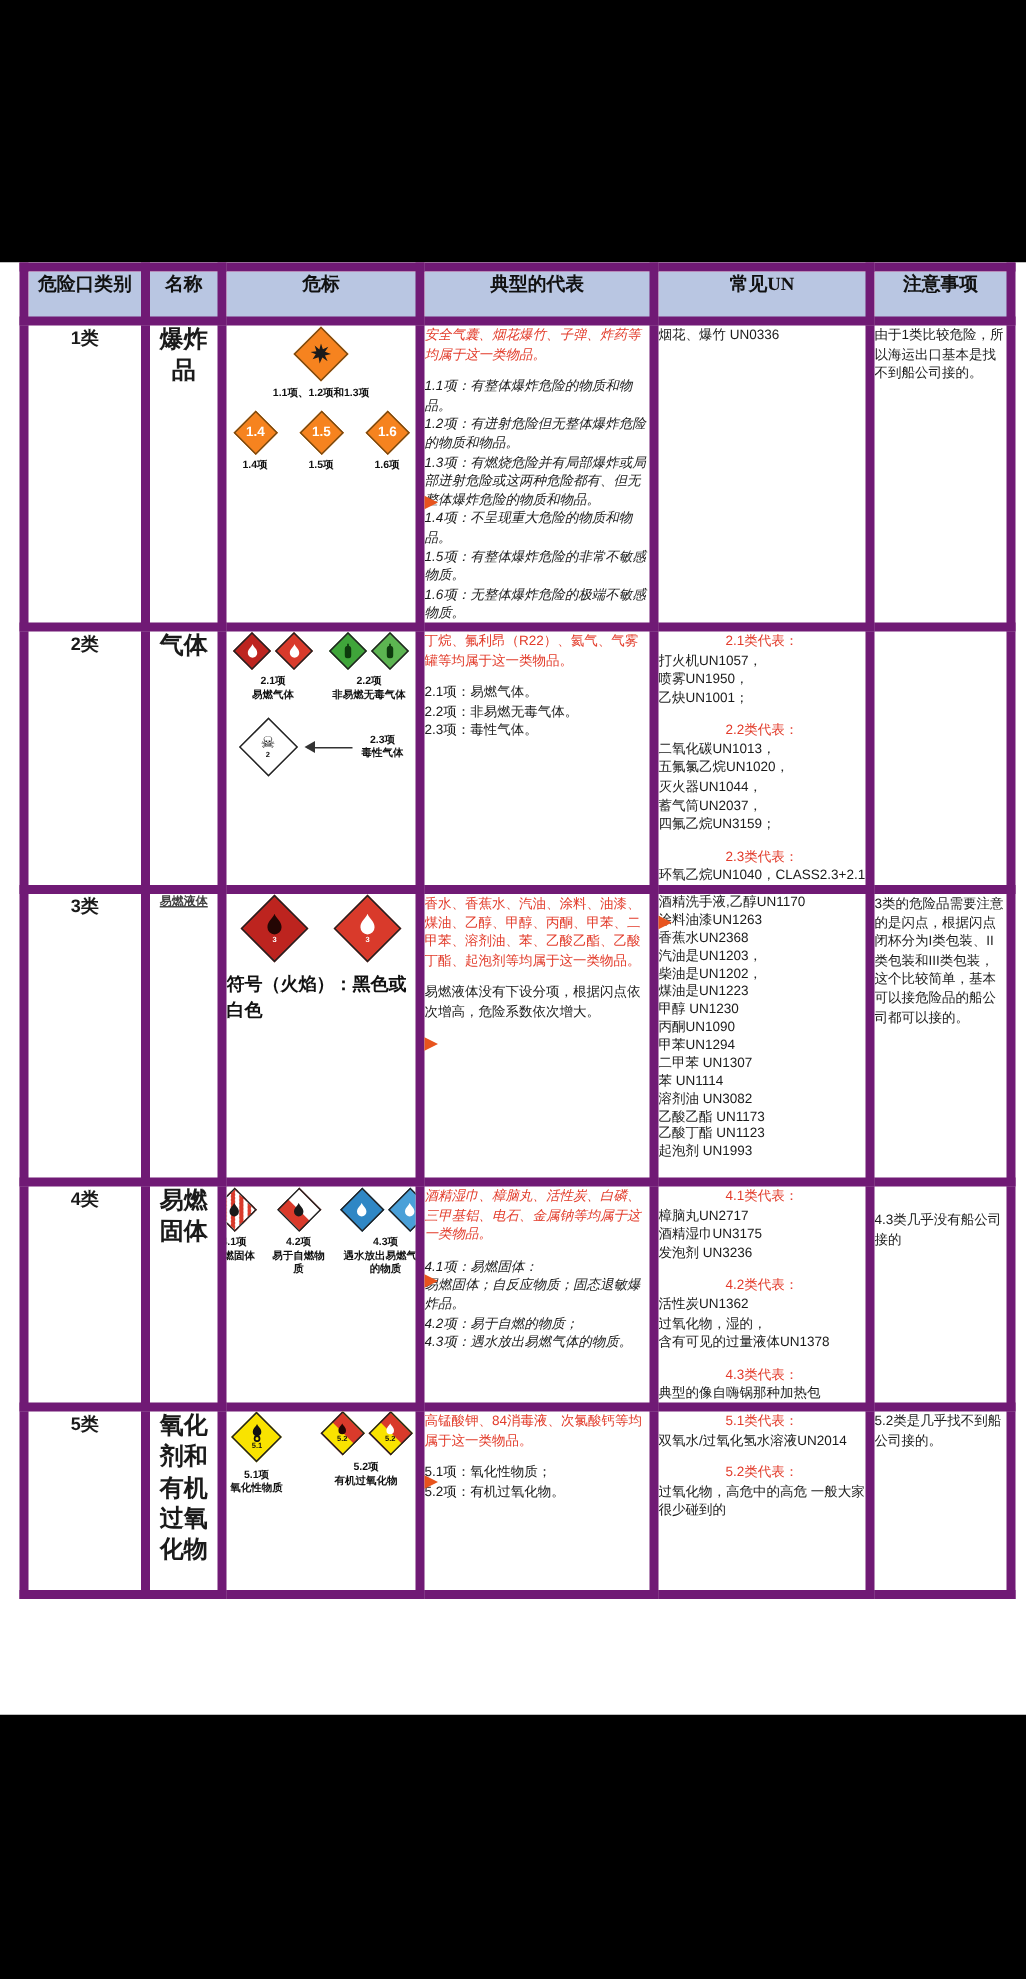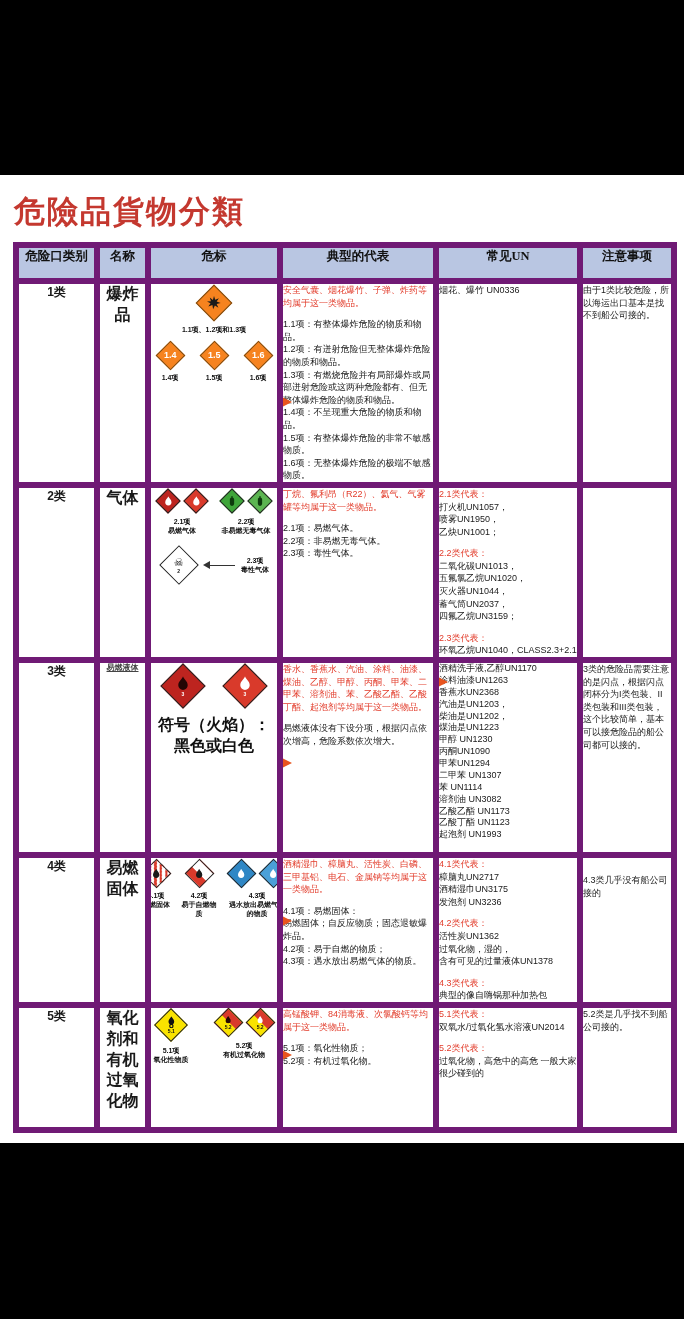--- a/index.html
+++ b/index.html
@@ -14,22 +14,22 @@
   table.dg{border-collapse:collapse;table-layout:fixed;margin-left:13px;width:658px;}
   table.dg th,table.dg td{border:6px solid #701a75;padding:0;overflow:hidden;vertical-align:top;margin-top:40px;}
   table.dg th{background:#b9c6e2;height:30px;font-family:"Liberation Serif","DejaVu Serif",serif;
               font-size:12.5px;font-weight:bold;color:#111;}
   td.cat{text-align:center;vertical-align:middle;font-weight:bold;font-size:12px;}
   td.nm{text-align:center;vertical-align:middle;font-weight:bold;font-size:16px;padding:0 2px;line-height:1.3;}
   td.nm.small{font-size:8px;color:#444;text-decoration:underline;}
   td.lbl{vertical-align:middle;text-align:center;}
   td.rep,td.un,td.nt{font-size:9px;line-height:1.4;padding:6px 5px;position:relative;}
   td.vmid{vertical-align:middle;}
-  .pt14{padding-top:14px;} .pt42{padding-top:42px;} .pt50{padding-top:50px;} .pt22{padding-top:22px;}
-  .red,.un-title{color:#e23b2a;}
+  .pt14{padding-top:14px;font-style:italic;} .pt42{padding-top:42px;} .pt50{padding-top:50px;} .pt22{padding-top:22px;}
+  .red,.un-title{color:#e23b2a;text-align:center;}
   .rep-hl{color:#e23b2a;margin-bottom:9px;}
   .mt{margin-top:9px;}
   .lblwrap{display:inline-block;}
   .dmrow{display:flex;align-items:center;justify-content:center;}
   .dmrow.topal{align-items:flex-start;}
   .dmcol{display:flex;flex-direction:column;align-items:center;}
   .g2>*+*{margin-left:2px;} .g8>*+*{margin-left:8px;} .g10>*+*{margin-left:10px;}
   .g14>*+*{margin-left:14px;} .g16>*+*{margin-left:16px;} .g24>*+*{margin-left:24px;}
   .mt6{margin-top:6px;} .mt10{margin-top:10px;}
   .dmbox{display:flex;align-items:center;justify-content:center;flex:0 0 auto;}
@@ -44,37 +44,36 @@
   .c-green{background:#3fa53a;} .c-green2{background:#5cb551;}
   .c-blue{background:#2f87c5;} .c-blue2{background:#4aa0d8;}
   .c-white{background:#fff;} .c-yellow{background:#f9e300;}
   .c-split{background:linear-gradient(to bottom,#fff 0 52%,#d93a2b 52% 100%);}
   .c-stripe{background:repeating-linear-gradient(45deg,#d93a2b 0 2.5px,#fff 2.5px 5.5px);}
   .c-oxy{background:linear-gradient(to bottom,#d93a2b 0 50%,#f9e300 50% 100%);}
   .dmnum{color:#fff;font-weight:bold;font-size:9px;font-family:"Liberation Sans",sans-serif;}
   .dmdigit{font-size:5px;font-weight:bold;color:#111;margin-top:1px;}
   .skull{font-size:11px;line-height:1;color:#111;font-family:"DejaVu Sans",sans-serif;}
   .cap{font-size:7px;font-weight:bold;line-height:1.3;margin-top:3px;color:#111;text-align:center;}
-  .cap-lg{font-size:16px;font-weight:bold;margin-top:6px;color:#111;text-align:center;}
+  .cap-lg{font-size:12px;font-weight:bold;margin-top:6px;color:#111;text-align:left;}
   .arrow-left{width:30px;border-top:1.5px solid #333;position:relative;margin:0 6px;}
   .arrow-left::before{content:'';position:absolute;left:-2px;top:-4.5px;width:0;height:0;
      border-right:7px solid #333;border-top:4px solid transparent;border-bottom:4px solid transparent;}
   .annot{position:absolute;left:-1px;width:0;height:0;
      border-left:10px solid #e8541e;border-top:5px solid transparent;border-bottom:5px solid transparent;}
   .un-c{display:flex;align-items:flex-start;height:100%;box-sizing:border-box;}
 </style>
 </head>
 <body>
 
 <div class="page">
   <div class="letterbox top"></div>
   <div class="letterbox bottom"></div>
 
   <div class="content">
-    <div class="title">危險品貨物分類</div>
 
     <table class="dg">
       <colgroup>
         <col style="width:81px">
           <col style="width:51px">
           <col style="width:132px">
         <col style="width:156px">
           <col style="width:144px">
           <col style="width:94px">
       </colgroup>

